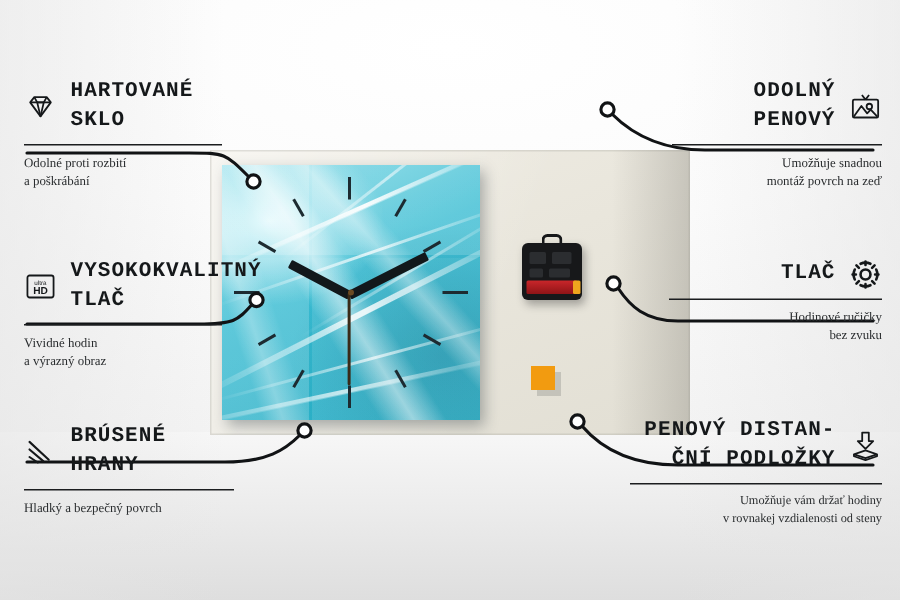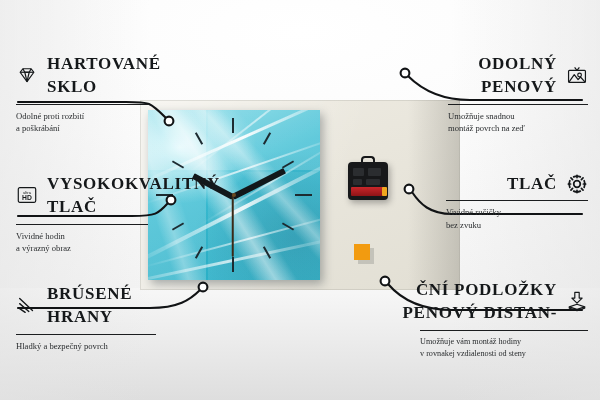--- a/index.html
+++ b/index.html
@@ -98,34 +98,34 @@
     background:#f29b10; box-shadow:4px 4px 0 rgba(170,170,162,.55); }
 
   
   .connectors{ position:absolute; inset:0; pointer-events:none; }
 
   
   .feat { position:absolute; }
   .feat .head { display:flex; align-items:center; gap:9px; }
   .feat .titles { display:flex; flex-direction:column; }
   .feat .t-line {
-    font-family:Liberation Serif, serif;
-    font-weight:700; font-size:17px; letter-spacing:.7px;
+    font-family:Liberation Mono, monospace;
+    font-weight:700; font-size:14px; letter-spacing:.7px;
     color:#15181a; line-height:1.38; white-space:nowrap;
   }
   .feat .rule { height:1px; background:#1b1d1f; margin:5px 0 5px; }
   .feat .sub {
     font-family:"Liberation Serif", serif;
     font-size:8.6px; color:#2a2d2f; line-height:1.45; white-space:nowrap;
   }
   .feat.left .head { justify-content:flex-start; }
   .feat.left .sub, .feat.left .t-line { text-align:left; }
   .feat.right .head { justify-content:flex-end;margin-left:29px; }
   .feat.right .titles { align-items:flex-end; }
-  .feat.right .sub { }
+  .feat.right .sub { text-align:right; }
   .ico { width:22px; height:22px; flex:0 0 22px; display:block; }
   .ico svg { display:block; width:22px; height:22px; }
 
   
   #f-glass   { left:16px;  top:52px;  width:132px; }
   #f-print   { left:16px;  top:172px; width:132px; }
   #f-edges   { left:16px;  top:282px; width:140px; }
   #f-holder  { right:12px; top:52px;  width:140px; }
   #f-mech    { right:12px; top:172px; width:142px; }
   #f-foam    { right:12px; top:278px; width:168px; }
@@ -300,36 +300,36 @@
           <circle cx="12" cy="12" r="3.6"></circle>
           <path d="M12 2.6 v2.4 M12 19 v2.4 M2.6 12 h2.4 M19 12 h2.4
                    M5.4 5.4 l1.8 1.8 M16.8 16.8 l1.8 1.8
                    M18.6 5.4 l-1.8 1.8 M7.2 16.8 l-1.8 1.8"></path>
           <path d="M8.4 4.2 a8.3 8.3 0 0 1 7.2 0 M19.8 8.4 a8.3 8.3 0 0 1 0 7.2
                    M15.6 19.8 a8.3 8.3 0 0 1 -7.2 0 M4.2 15.6 a8.3 8.3 0 0 1 0 -7.2" stroke-width="1.9"></path>
         </svg>
       </span>
     </div>
     <div class="rule"></div>
-    <div class="sub">Vividné ručičky</div>
+    <div class="sub">Hodinové ručičky</div>
     <div class="sub">bez zvuku</div>
   </div>
 
   <div class="feat right" id="f-foam">
     <div class="head">
       <span class="titles">
+        <span class="t-line">PENOVÝ DISTAN-</span>
         <span class="t-line">ČNÍ PODLOŽKY</span>
-        <span class="t-line">PENOVÝ DISTAN-</span>
       </span>
       <span class="ico">
         <svg viewBox="0 0 24 24" fill="none" stroke="#15181a" stroke-width="1.3" stroke-linejoin="round">
           <path d="M9.6 2.6 h4.8 v6.2 h3.2 L12 14.4 L6.4 8.8 h3.2 Z"></path>
           <path d="M12 15.6 L20.4 18.4 L12 21.2 L3.6 18.4 Z"></path>
           <path d="M3.6 18.4 v1.4 L12 22.6 L20.4 19.8 v-1.4"></path>
         </svg>
       </span>
     </div>
     <div class="rule"></div>
-    <div class="sub">Umožňuje vám montáž hodiny</div>
+    <div class="sub">Umožňuje vám držať hodiny</div>
     <div class="sub">v rovnakej vzdialenosti od steny</div>
   </div>
 
 </div>
 
 </body></html>

